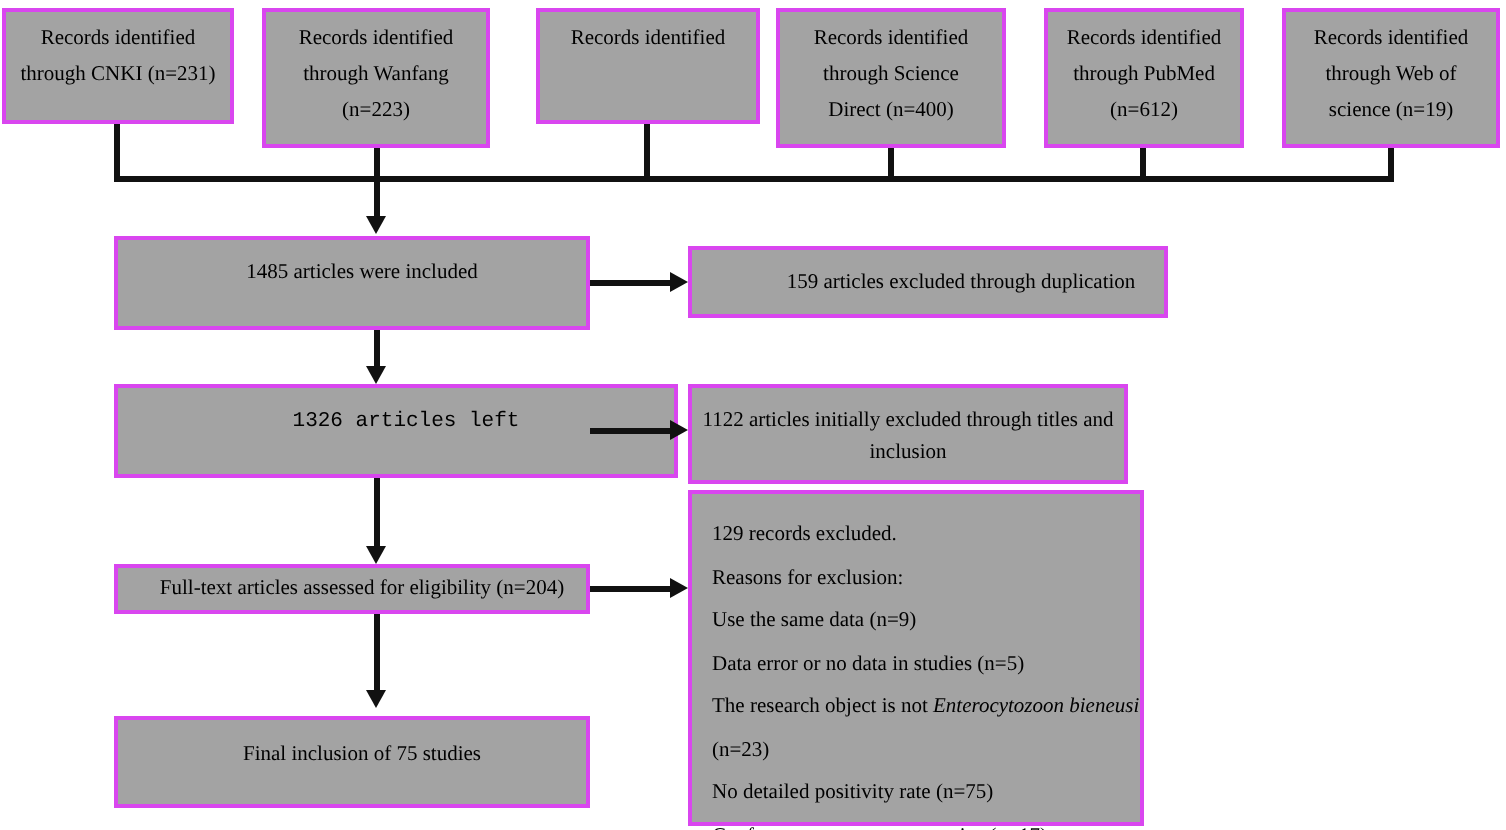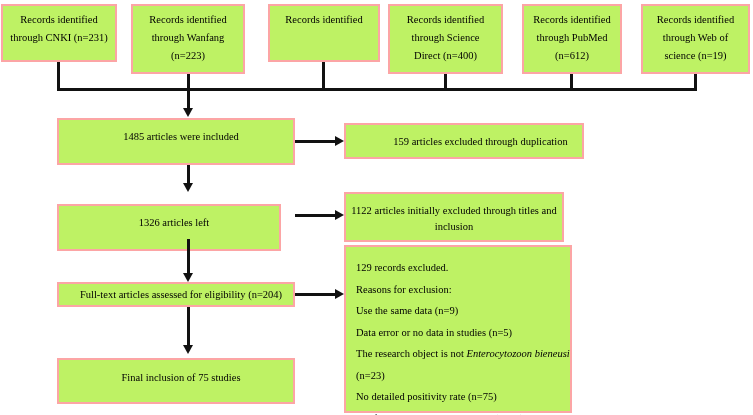--- a/index.html
+++ b/index.html
@@ -12,22 +12,22 @@
     width: 753px;
     height: 415px;
     background: #ffffff;
     font-family: "Liberation Serif", "DejaVu Serif", serif;
     color: #000000;
     overflow: hidden;
   }
   .box {
     position: absolute;
     box-sizing: border-box;
-    border: 2px solid #fca5a5;
-    background: #bef264;
+    border: 2px solid #d946ef;
+    background: #a3a3a3;
     text-align: center;
     line-height: 1.55;
     font-size: 10.5px;
     padding: 4px 3px 2px 3px;
   }
   .box.topbox {
     font-size: 10.5px;
     line-height: 1.72;
     padding-top: 5px;
   }
@@ -139,21 +139,21 @@
   <div class="hline" style="left:295px; top:140px; width:42px;"></div>
   <div class="arrow-right" style="left:335px; top:136px;"></div>
 
   <div class="box rightbox" style="left:344px; top:123px; width:240px; height:36px;padding-left:36px;">
     <div>159 articles excluded through duplication</div>
   </div>
 
   <div class="vline" style="left:187px; top:165px; height:22px;"></div>
   <div class="arrow-down" style="left:183px; top:183px;"></div>
 
-  <div class="box leftbox" style="left:57px; top:204px; width:224px; height:47px;">
+  <div class="box leftbox" style="left:57px; top:192px; width:282px; height:47px;font-family:Liberation Mono, monospace;">
     <div>1326 articles left</div>
   </div>
 
   <div class="hline" style="left:295px; top:214px; width:42px;"></div>
   <div class="arrow-right" style="left:335px; top:210px;"></div>
 
   <div class="box rightbox" style="left:344px; top:192px; width:220px; height:50px;">
     <div>1122 articles initially excluded through titles and</div>
     <div>inclusion</div>
   </div>

